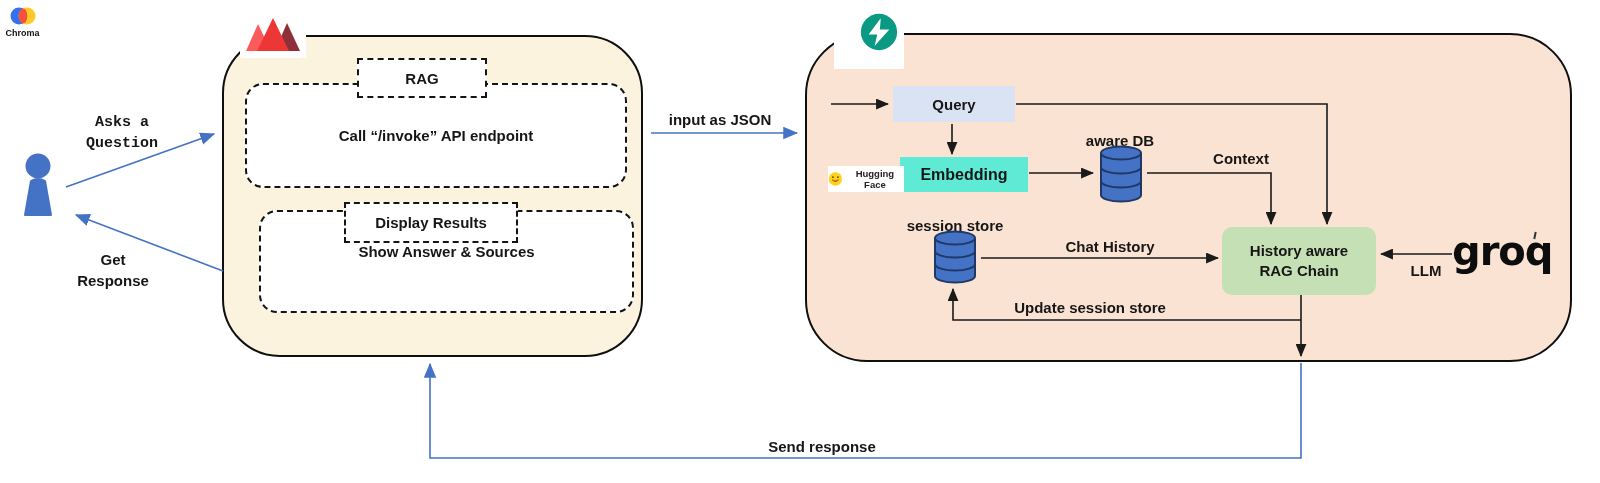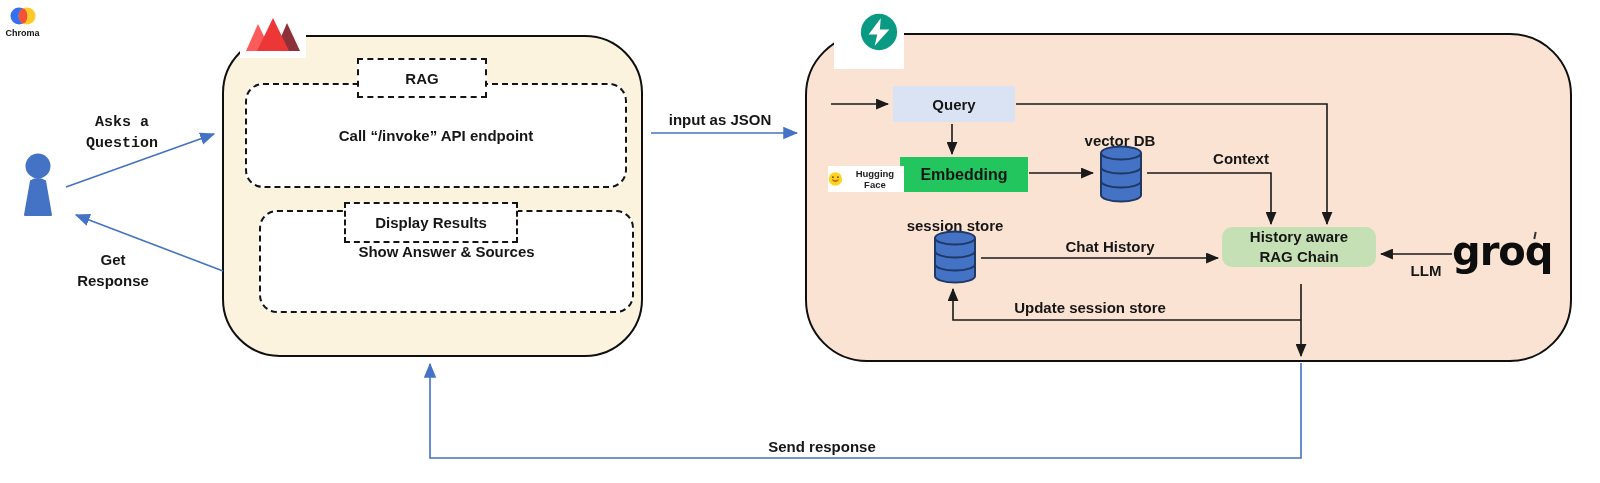--- a/index.html
+++ b/index.html
@@ -31,25 +31,25 @@
   .rag-box{left:357px;top:58px;width:130px;height:40px;z-index:4;}
   .invoke-box{left:245px;top:83px;width:382px;height:105px;border-radius:18px;}
   .display-box{left:344px;top:202px;width:174px;height:41px;z-index:4;text-align:right;}
   .results-box{left:243px;top:210px;width:375px;height:103px;border-radius:18px;
     align-items:flex-start;padding-top:31px;margin-left:16px;}
   .fillbox{
     position:absolute;z-index:4;box-sizing:border-box;display:flex;align-items:center;
     justify-content:center;font-size:15px;color:#161616;text-align:center;
   }
   .query-box{left:893px;top:86px;width:122px;height:36px;background:#DAE3F3;}
-  .embedding-box{left:900px;top:157px;width:128px;height:35px;background:#22c55e;font-size:16px;}
+  .embedding-box{left:900px;top:157px;width:128px;height:35px;background:#5eead4;font-size:16px;}
   .hf-box{left:828px;top:166px;width:76px;height:26px;background:#ffffff;z-index:5;
     display:flex;align-items:center;justify-content:center;gap:3px;}
   .hf-box .hf-text{font-size:9.5px;color:#222;}
-  .chain-box{left:1222px;top:227px;width:154px;height:40px;background:#C5E0B4;border-radius:10px;
+  .chain-box{left:1222px;top:227px;width:154px;height:68px;background:#C5E0B4;border-radius:10px;
     flex-direction:column;line-height:20px;}
   .chroma-box{left:1113px;top:175px;width:45px;height:42px;background:#ffffff;z-index:5;
     display:flex;flex-direction:column;align-items:center;justify-content:center;}
   .chroma-box .chroma-text{font-size:9px;color:#111;line-height:10px;}
   .groq-logo{
     position:absolute;left:1452px;top:230px;width:92px;z-index:4;text-align:center;
     font-family:"DejaVu Sans",sans-serif;font-size:40px;line-height:42px;font-weight:bold;
     letter-spacing:-1px;color:#0d0d0d;
   }
   .groq-tick{position:absolute;left:1534px;top:232px;width:2px;height:7px;background:#333;
@@ -145,21 +145,21 @@
     <svg width="16" height="16" viewBox="0 0 20 20">
       <circle cx="10" cy="10" r="9" fill="#FFD21E"></circle>
       <circle cx="6.6" cy="7.5" r="1.3" fill="#7A4A00"></circle>
       <circle cx="13.4" cy="7.5" r="1.3" fill="#7A4A00"></circle>
       <path d="M5.5,11 Q10,16 14.5,11 Q10,13.5 5.5,11 Z" fill="#EF3E3E" stroke="#7A4A00" stroke-width="0.6"></path>
     </svg>
     <span class="hf-text">Hugging Face</span>
   </div>
 
   <div class="lbl" style="left:1073px;top:130px;width:94px;">
-    <span>vector DB</span>
+    <span>aware DB</span>
   </div>
   <svg class="icon" style="left:1098px;top:145px;" width="46" height="58" viewBox="0 0 46 58">
     <path d="M3,8 v42 a20,6.5 0 0 0 40,0 v-42" fill="#4472C4" stroke="#1F3864" stroke-width="2"></path>
     <ellipse cx="23" cy="8" rx="20" ry="6.5" fill="#4472C4" stroke="#1F3864" stroke-width="2"></ellipse>
     <path d="M3,22 a20,6.5 0 0 0 40,0" fill="none" stroke="#1F3864" stroke-width="2"></path>
     <path d="M3,36 a20,6.5 0 0 0 40,0" fill="none" stroke="#1F3864" stroke-width="2"></path>
   </svg>
   <div class="chroma-box">
     <svg width="28" height="24" viewBox="0 0 28 24">
       <circle cx="10" cy="12" r="8.5" fill="#3470F0"></circle>

